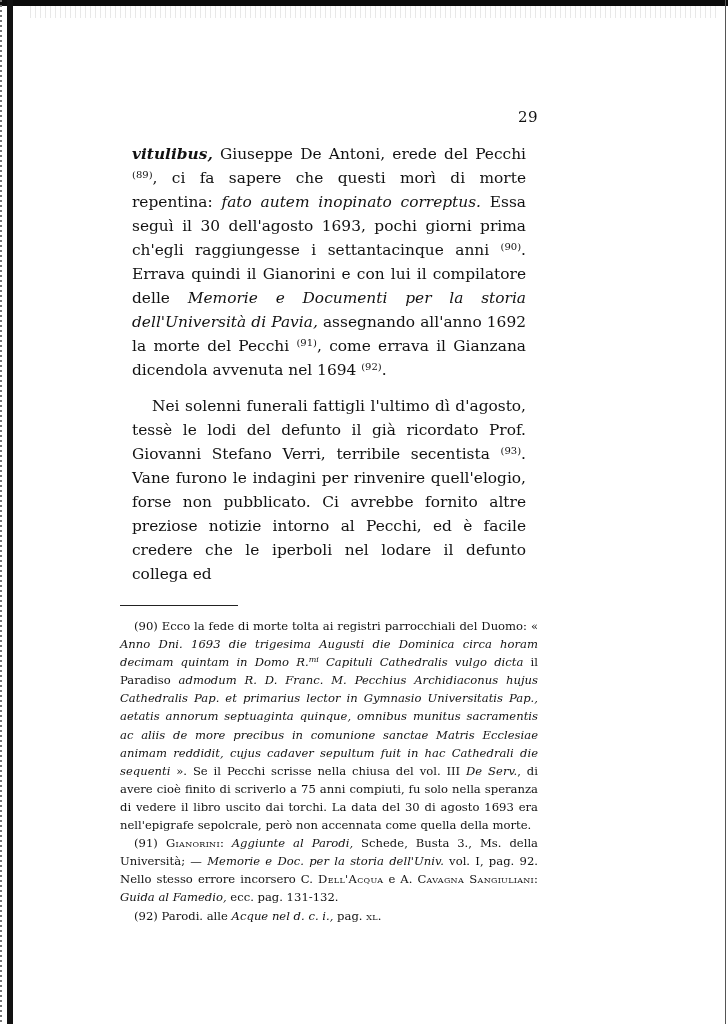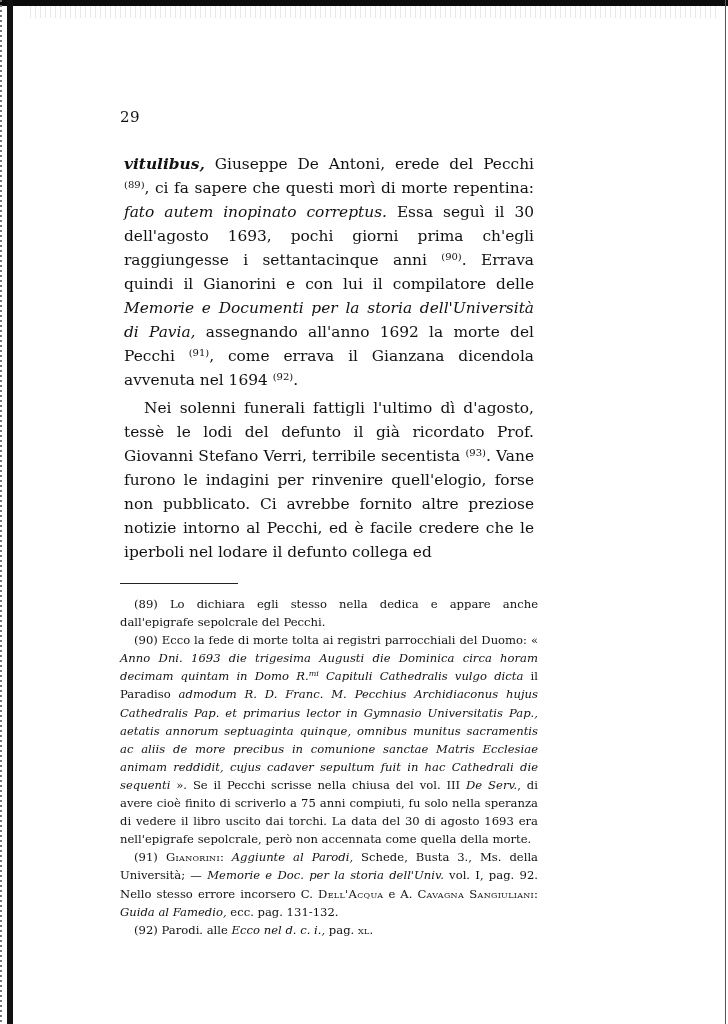--- a/index.html
+++ b/index.html
@@ -27,27 +27,27 @@
     background: repeating-linear-gradient(180deg, #777 0 2px, transparent 2px 5px);
   }
   .scan-right {
     position: absolute; right: 2px; top: 0; width: 1px; height: 1024px;
     background: #555;
   }
   .page {
     position: absolute; left: 120px; top: 104px; width: 418px;
   }
   .page-number {
-    text-align: left; font-size: 15px; letter-spacing: 0.5px;
-    height: 26px; line-height: 26px; margin-bottom: 22px;
+    text-align: right; font-size: 15px; letter-spacing: 0.5px;
+    height: 26px; line-height: 26px; margin-bottom: 5px;
   }
   .body-text {
     font-size: 15.4px; line-height: 24px; text-align: justify;
   }
-  .body-text p { margin: 4px; }
+  .body-text p { margin: 12px; }
   .body-text p.indent { text-indent: 20px; }
   .body-text .last { text-align-last: left; }
   sup.fn { font-size: 10px; vertical-align: 5px; line-height: 0; }
   .rule {
     width: 118px; height: 1px; background: #222; margin: 19px 0 11px 0;
   }
   .notes { font-size: 11.6px; line-height: 18.1px; text-align: justify; }
   .notes p { margin: 0; text-indent: 14px; }
   i, .it { font-style: italic; }
   .sc { font-variant: small-caps; letter-spacing: 0.3px; }
@@ -67,22 +67,21 @@
 
   <div class="body-text">
     <p class="last"><span class="bi">vitulibus,</span><span> Giuseppe De Antoni, erede del Pecchi </span><sup class="fn">(89)</sup><span>, ci fa sapere che questi morì di morte repentina: </span><i>fato autem inopinato correptus.</i><span> Essa seguì il 30 dell'agosto 1693, pochi giorni prima ch'egli raggiungesse i settantacinque anni </span><sup class="fn">(90)</sup><span>. Errava quindi il Gianorini e con lui il compilatore delle </span><i>Memorie e Documenti per la storia dell'Università di Pavia,</i><span> assegnando all'anno 1692 la morte del Pecchi </span><sup class="fn">(91)</sup><span>, come errava il Gianzana dicendola avvenuta nel 1694 </span><sup class="fn">(92)</sup><span>.</span></p>
 
     <p class="indent"><span>Nei solenni funerali fattigli l'ultimo dì d'agosto, tessè le lodi del defunto il già ricordato Prof. Giovanni Stefano Verri, terribile secentista </span><sup class="fn">(93)</sup><span>. Vane furono le indagini per rinvenire quell'elogio, forse non pubblicato. Ci avrebbe fornito altre preziose notizie intorno al Pecchi, ed è facile credere che le iperboli nel lodare il defunto collega ed</span></p>
   </div>
 
   <div class="rule"></div>
 
   <div class="notes">
-    <p><span>(89)</span><span> Lo dichiara egli stesso nella dedica e appare anche dall'epigrafe sepolcrale del Pecchi.</span></p>
 
     <p><span>(90)</span><span> Ecco la fede di morte tolta ai registri parrocchiali del Duomo: « </span><i>Anno Dni. 1693 die trigesima Augusti die Dominica circa horam decimam quintam in Domo R.</i><sup class="fn" style="font-size:8px;vertical-align:4px;font-style:italic">mi</sup><i> Capituli Cathedralis vulgo dicta</i><span> il Paradiso </span><i>admodum R. D. Franc. M. Pecchius Archidiaconus hujus Cathedralis Pap. et primarius lector in Gymnasio Universitatis Pap., aetatis annorum septuaginta quinque, omnibus munitus sacramentis ac aliis de more precibus in comunione sanctae Matris Ecclesiae animam reddidit, cujus cadaver sepultum fuit in hac Cathedrali die sequenti</i><span> ». Se il Pecchi scrisse nella chiusa del vol. III </span><i>De Serv.</i><span>, di avere cioè finito di scriverlo a 75 anni compiuti, fu solo nella speranza di vedere il libro uscito dai torchi. La data del 30 di agosto 1693 era nell'epigrafe sepolcrale, però non accennata come quella della morte.</span></p>
 
     <p><span>(91)</span><span class="sc"> Gianorini</span><span>: </span><i>Aggiunte al Parodi,</i><span> Schede, Busta 3., Ms. della Università; — </span><i>Memorie e Doc. per la storia dell'Univ.</i><span> vol. I, pag. 92. Nello stesso errore incorsero C. </span><span class="sc">Dell'Acqua</span><span> e A. </span><span class="sc">Cavagna Sangiuliani</span><span>: </span><i>Guida al Famedio,</i><span> ecc. pag. 131-132.</span></p>
 
-    <p><span>(92)</span><span> Parodi. alle </span><i>Ecco nel d. c. i.,</i><span> pag. </span><span class="sc">xl</span><span>.</span></p>
+    <p><span>(92)</span><span> Parodi. alle </span><i>Acque nel d. c. i.,</i><span> pag. </span><span class="sc">xl</span><span>.</span></p>
 
   </div>
 </div>
 
 </body></html>

